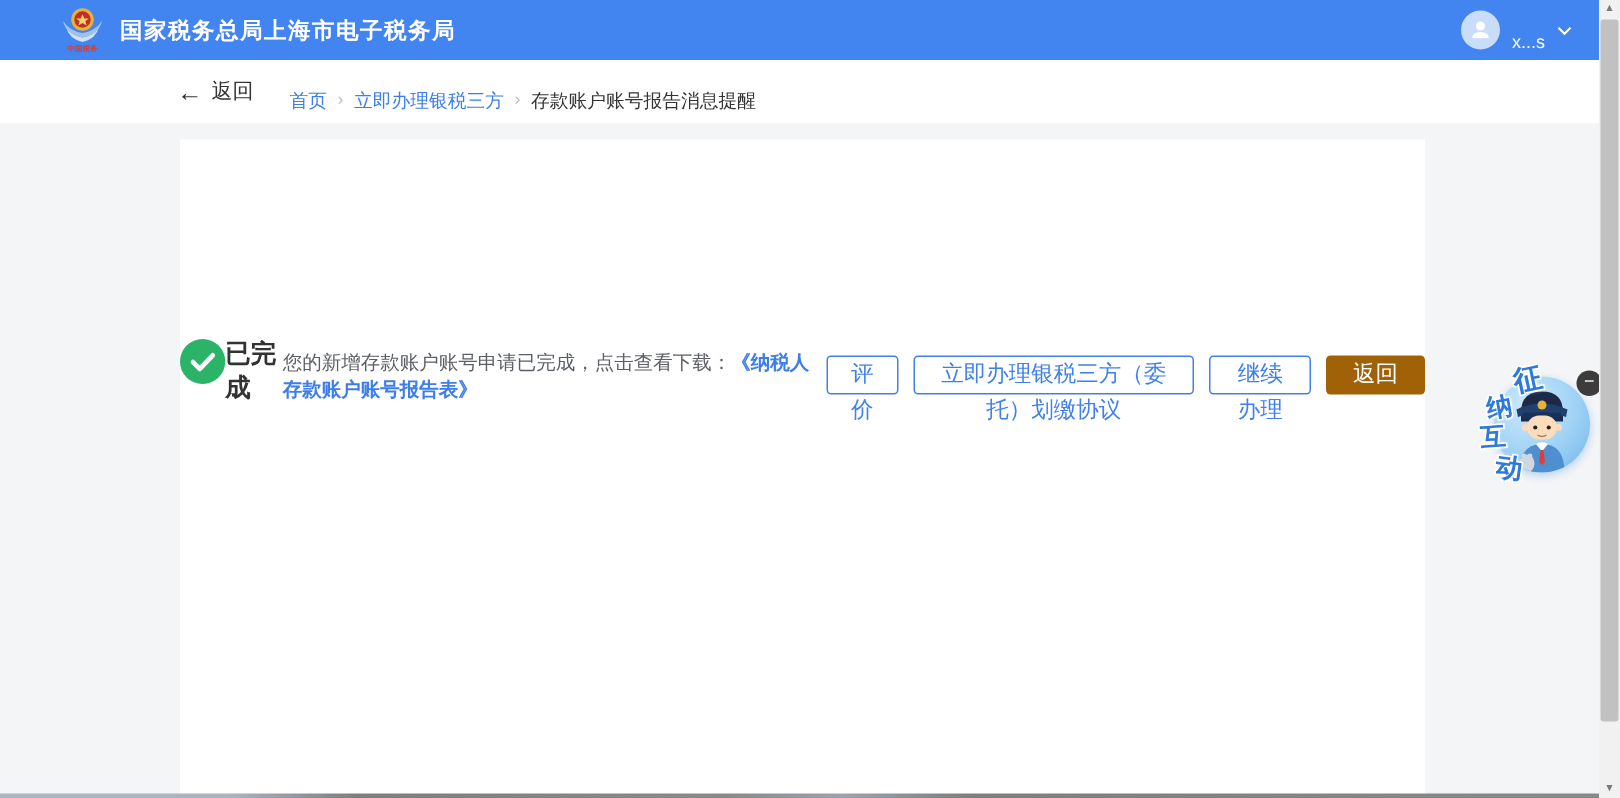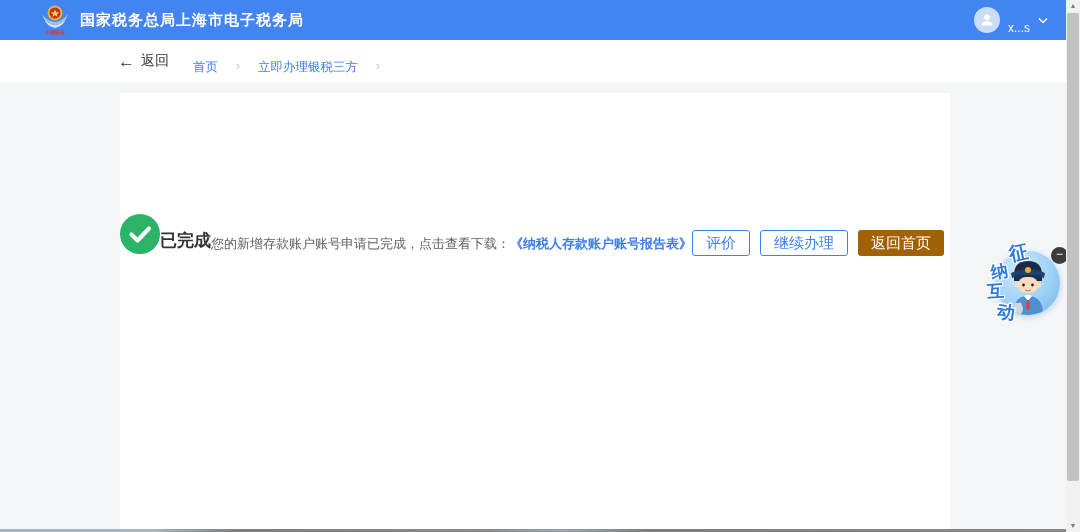--- a/index.html
+++ b/index.html
@@ -25,21 +25,21 @@
   .chev { color:#fff; font-size:10px; }
 
   
   .crumbbar {
     position:absolute; top:40px; left:0; width:1066px; height:42px;
     background:#fff; display:flex; align-items:center; padding-left:118px;
   }
   .back { display:flex; align-items:center; gap:6px; cursor:pointer; }
   .back-arrow { font-size:17px; color:#333; line-height:1; }
   .back-label { font-size:14px; font-weight:400; color:#333; }
-  .crumbs { display:flex; margin-left:24px; font-size:12.5px; gap:18px;margin-top:12px; }
+  .crumbs { display:flex; margin-left:24px; font-size:12.5px; gap:7px;margin-top:12px; }
   .crumb-link { color:#3d7eea; cursor:pointer; }
   .crumb-sep { color:#b9bec7; font-size:12px; }
   .crumb-current { color:#333; }
 
   
   .page-bg { position:absolute; top:82px; left:0; width:1066px; height:447px; background:#f4f5f7; }
   .card {
     position:absolute; top:93px; left:120px; width:830px; height:439px;
     background:#fff;
   }
@@ -125,37 +125,39 @@
 <div class="crumbbar">
   <div class="back">
     <span class="back-arrow">←</span>
     <span class="back-label">返回</span>
   </div>
   <div class="crumbs">
     <span class="crumb-link">首页</span>
     <span class="crumb-sep">›</span>
     <span class="crumb-link">立即办理银税三方</span>
     <span class="crumb-sep">›</span>
+    <span class="crumb-current">存款账户账号报告消息提醒</span>
   </div>
 </div>
 
 <div class="page-bg"></div>
 
 <div class="card">
   <div class="card-content">
     <svg class="check-wrap" viewBox="0 0 40 40">
       <circle cx="20" cy="20" r="20" fill="#2bb368"></circle>
       <polyline points="11.5,20.5 17.5,26.5 29,14.5" fill="none" stroke="#fff" stroke-width="4.2" stroke-linecap="round" stroke-linejoin="round"></polyline>
     </svg>
     <div class="status-title">已完成</div>
     <div class="message">
       <span>您的新增存款账户账号申请已完成，点击查看下载：</span><a>《纳税人存款账户账号报告表》</a>
     </div>
     <div class="btn-row">
       <button class="btn">评价</button>
+      <button class="btn">立即办理银税三方（委托）划缴协议</button>
       <button class="btn">继续办理</button>
       <button class="btn primary">返回首页</button>
     </div>
   </div>
 </div>
 
 <div class="widget">
   <div class="badge">
     <svg width="64" height="64" viewBox="0 0 64 64">
       <defs>

